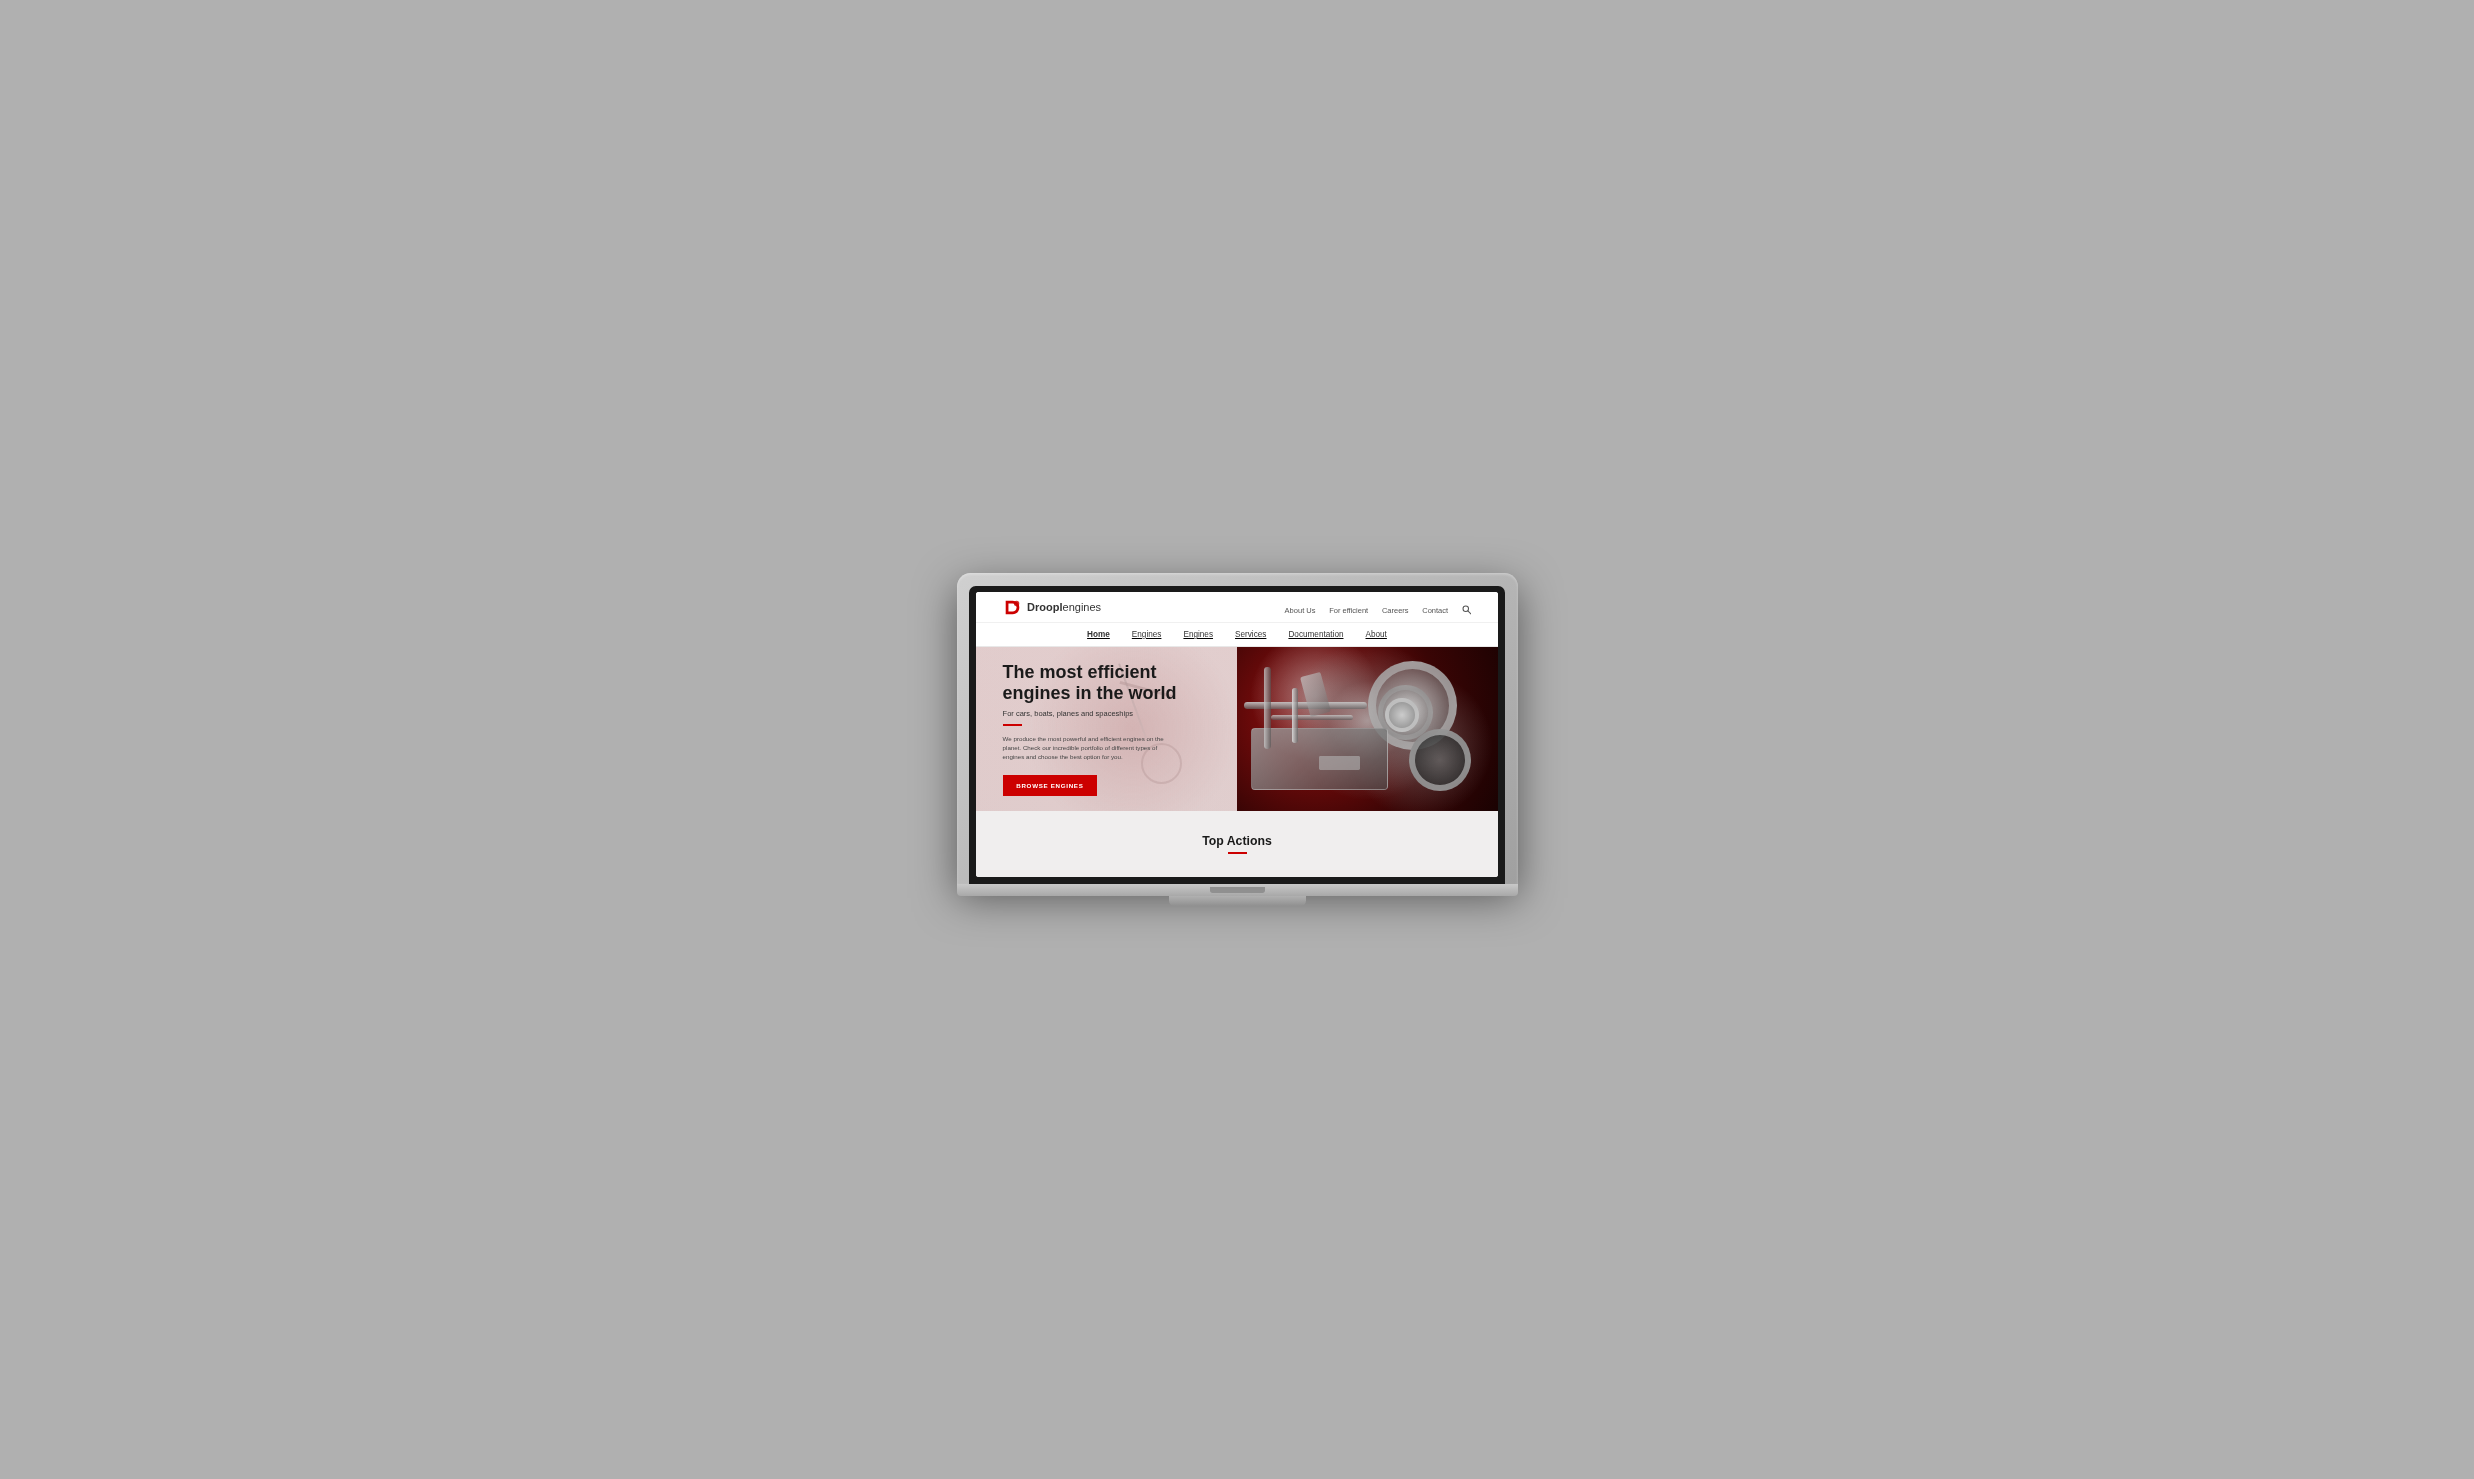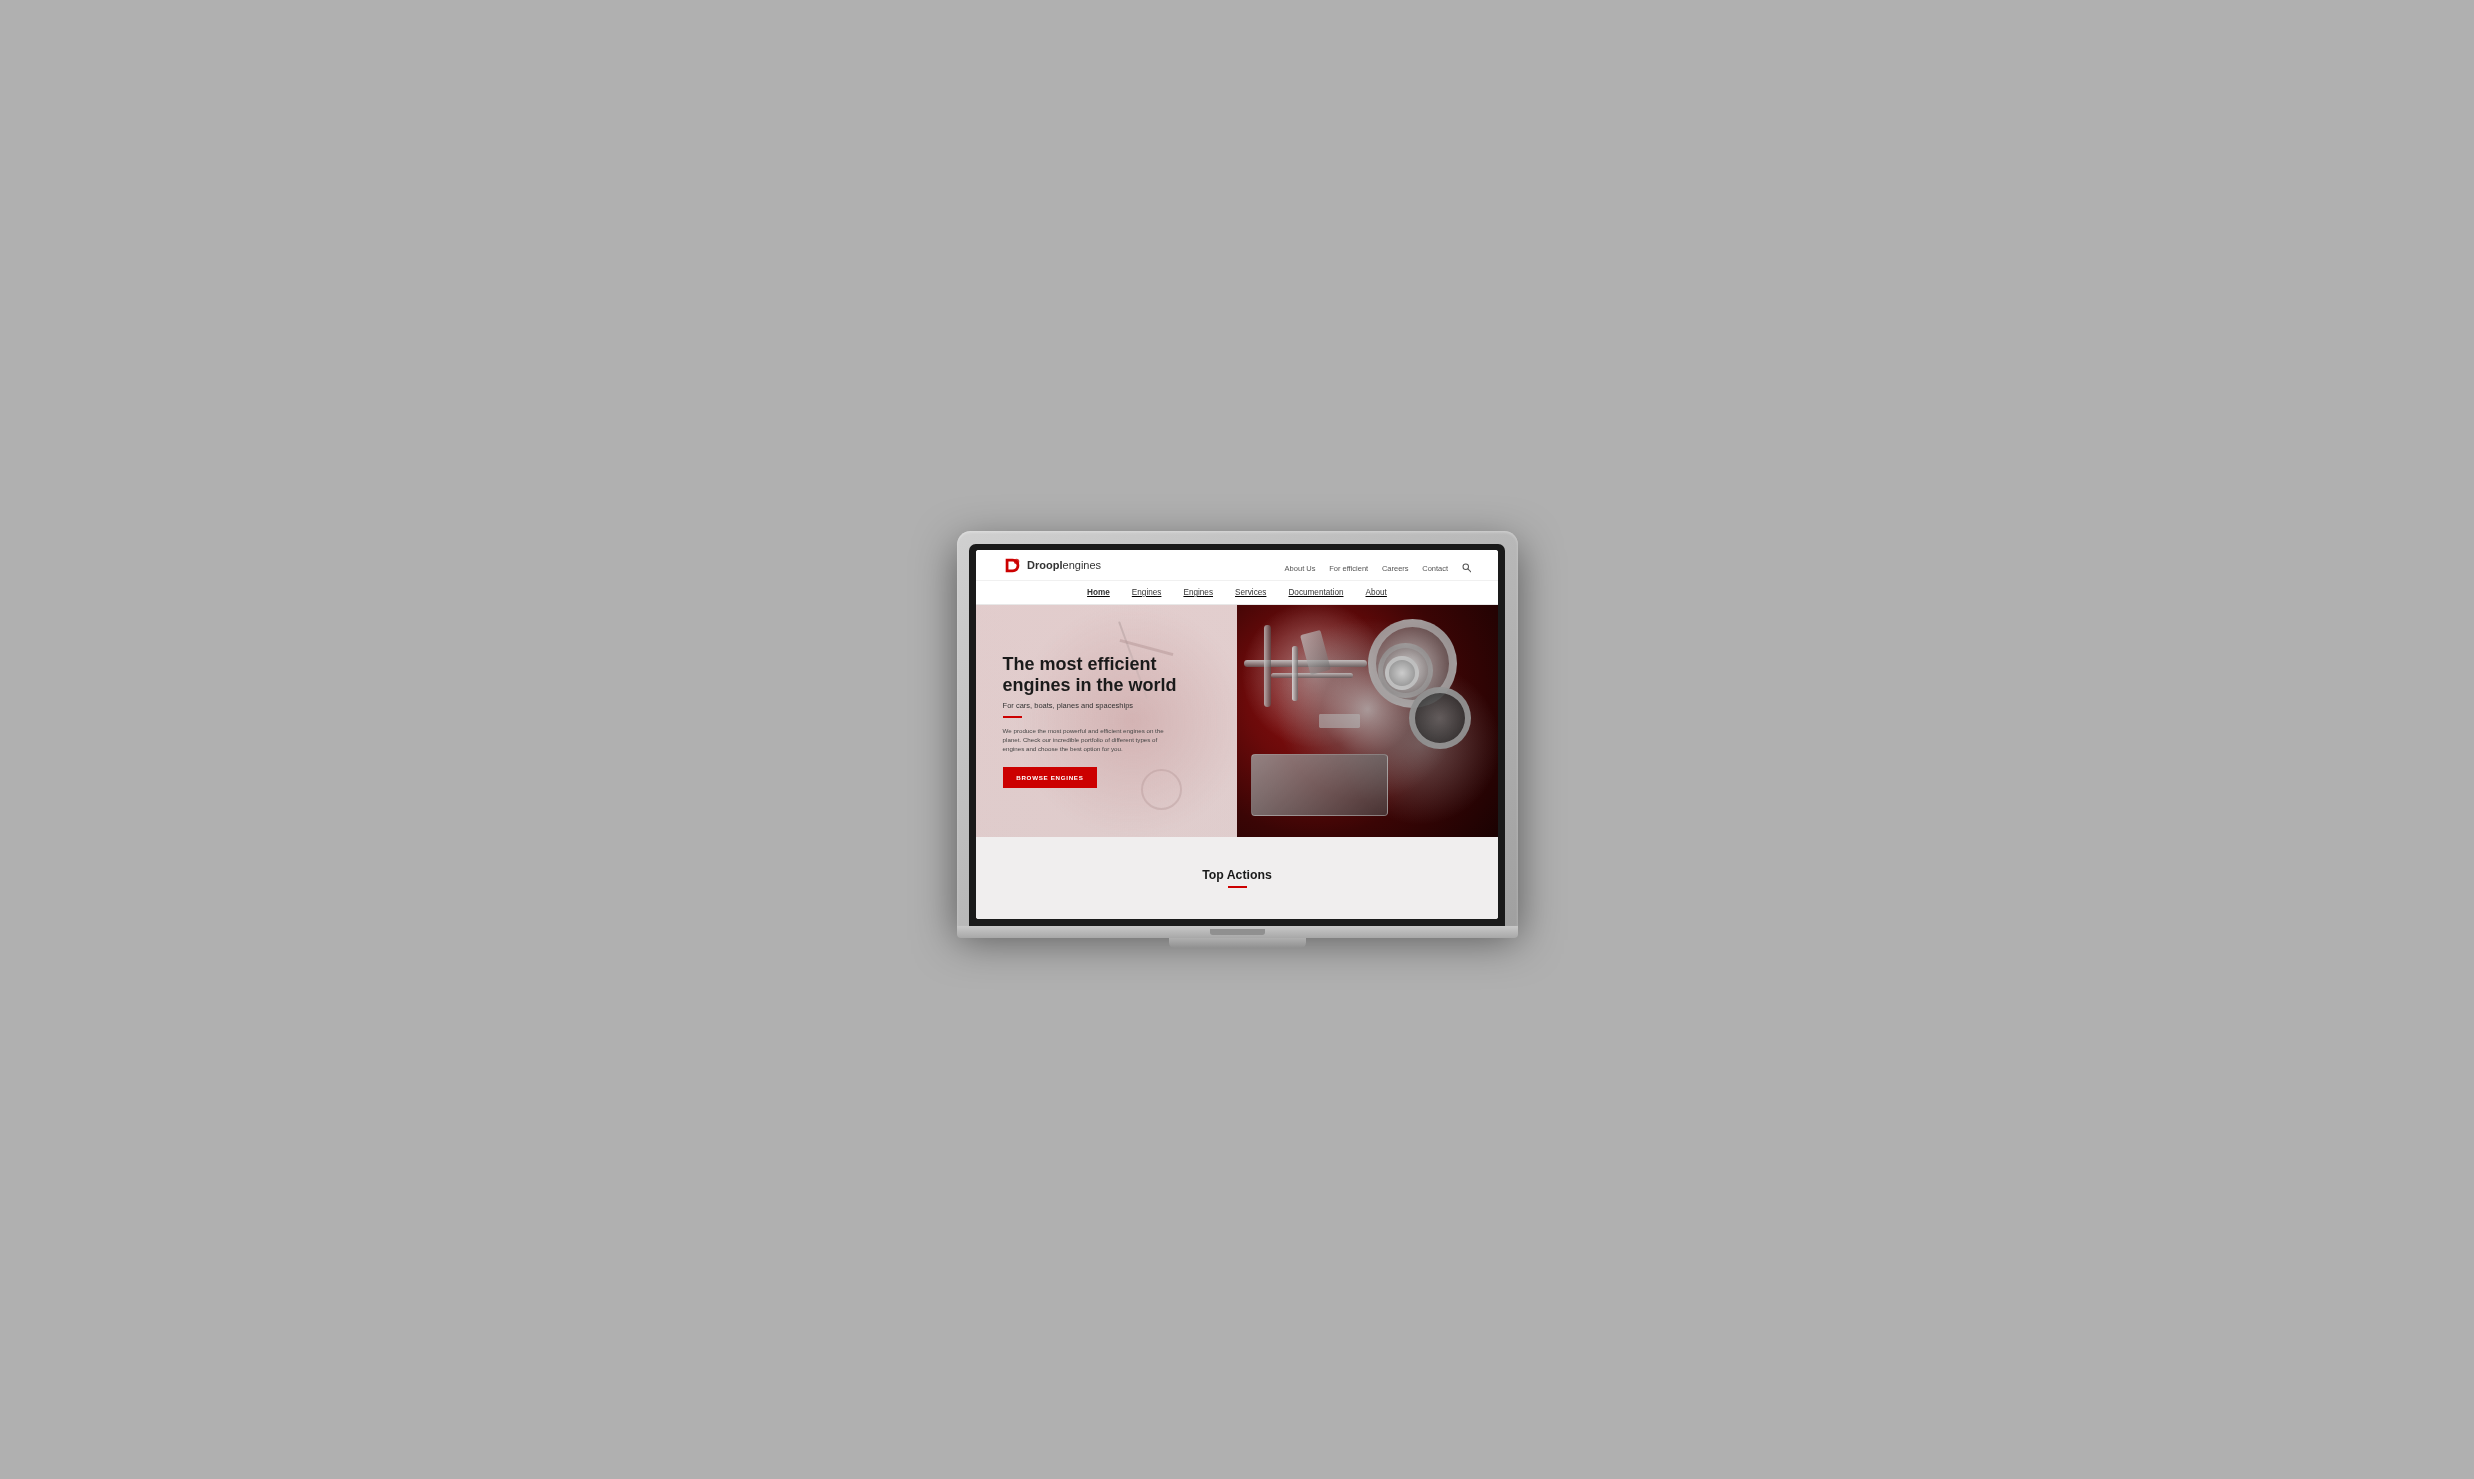--- a/index.html
+++ b/index.html
@@ -133,21 +133,21 @@
       cursor: pointer;
     }
 
     .main-nav a.active {
       font-weight: 700;
     }
 
     
     .hero {
       display: flex;
-      height: 232px;
+      height: 164px;
       position: relative;
       overflow: hidden;
     }
 
     .hero-left {
       width: 50%;
       background: linear-gradient(135deg, rgba(220,200,200,0.7) 0%, rgba(200,180,180,0.5) 100%);
       position: relative;
       display: flex;
       flex-direction: column;
@@ -398,21 +398,21 @@
       height: 13.7px;
       background: rgba(180,180,180,0.6);
       top: 109px;
       left: 82px;
       border-radius: 1.4px;
     }
 
     
     .top-actions-section {
       background: #f0eeee;
-      padding: 31px 27px;
+      padding: 23px 27px;
       text-align: center;
     }
 
     .top-actions-title {
       font-size: 12.3px;
       font-weight: 700;
       color: #1a1a1a;
       margin-bottom: 4.1px;
     }
 

